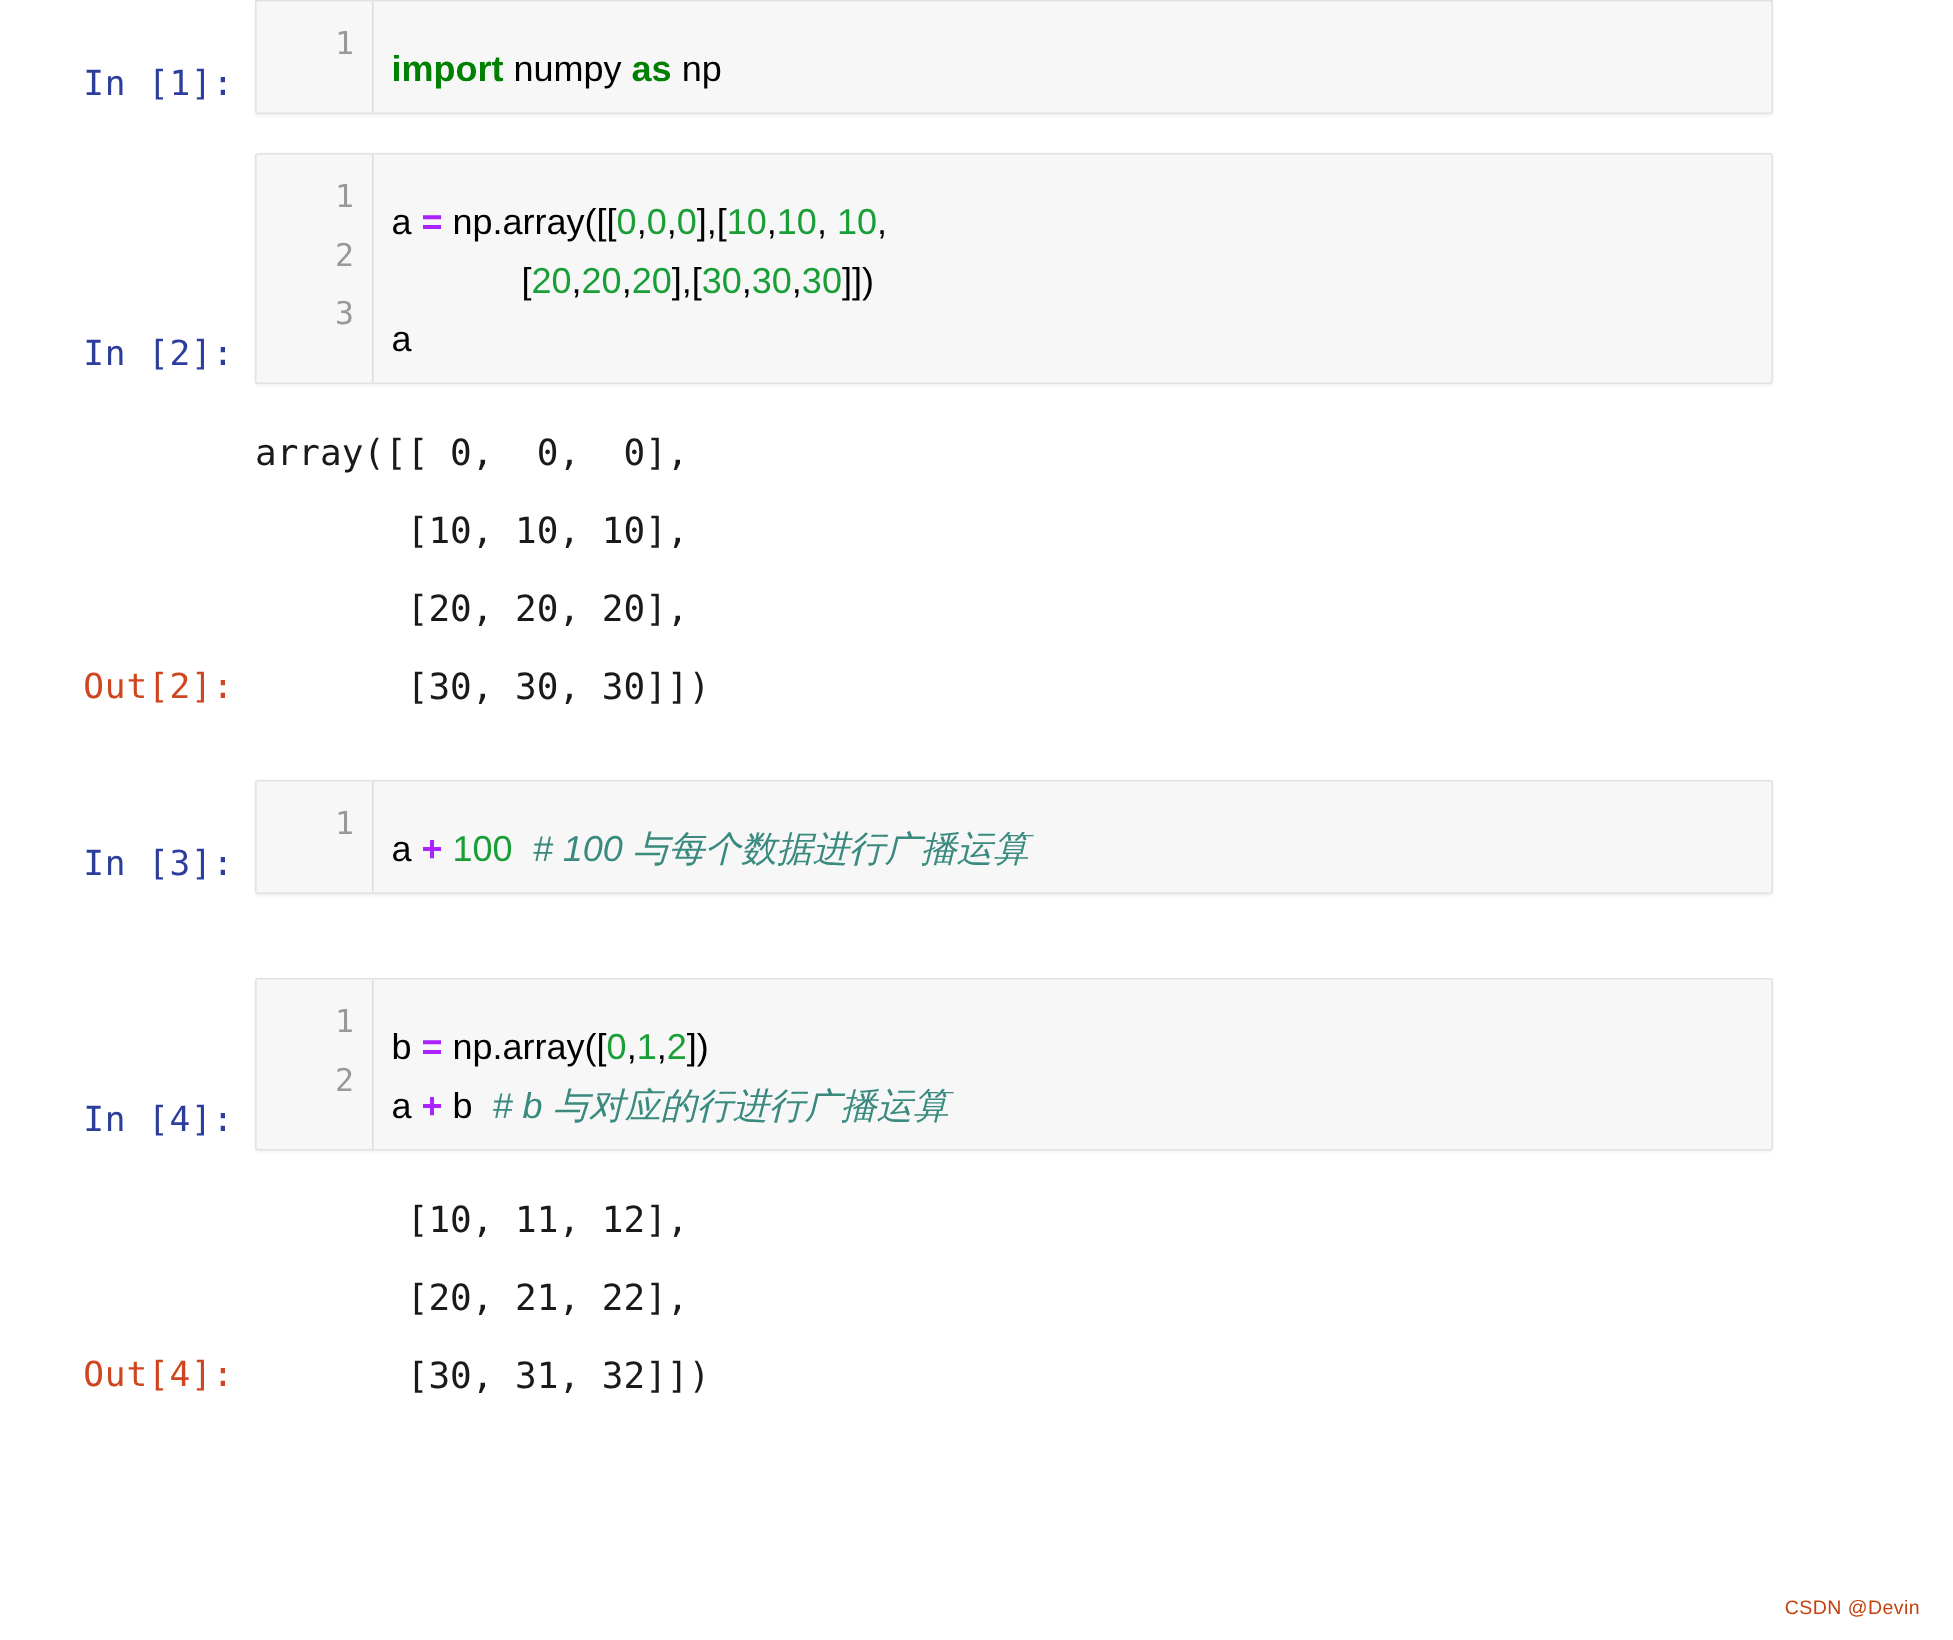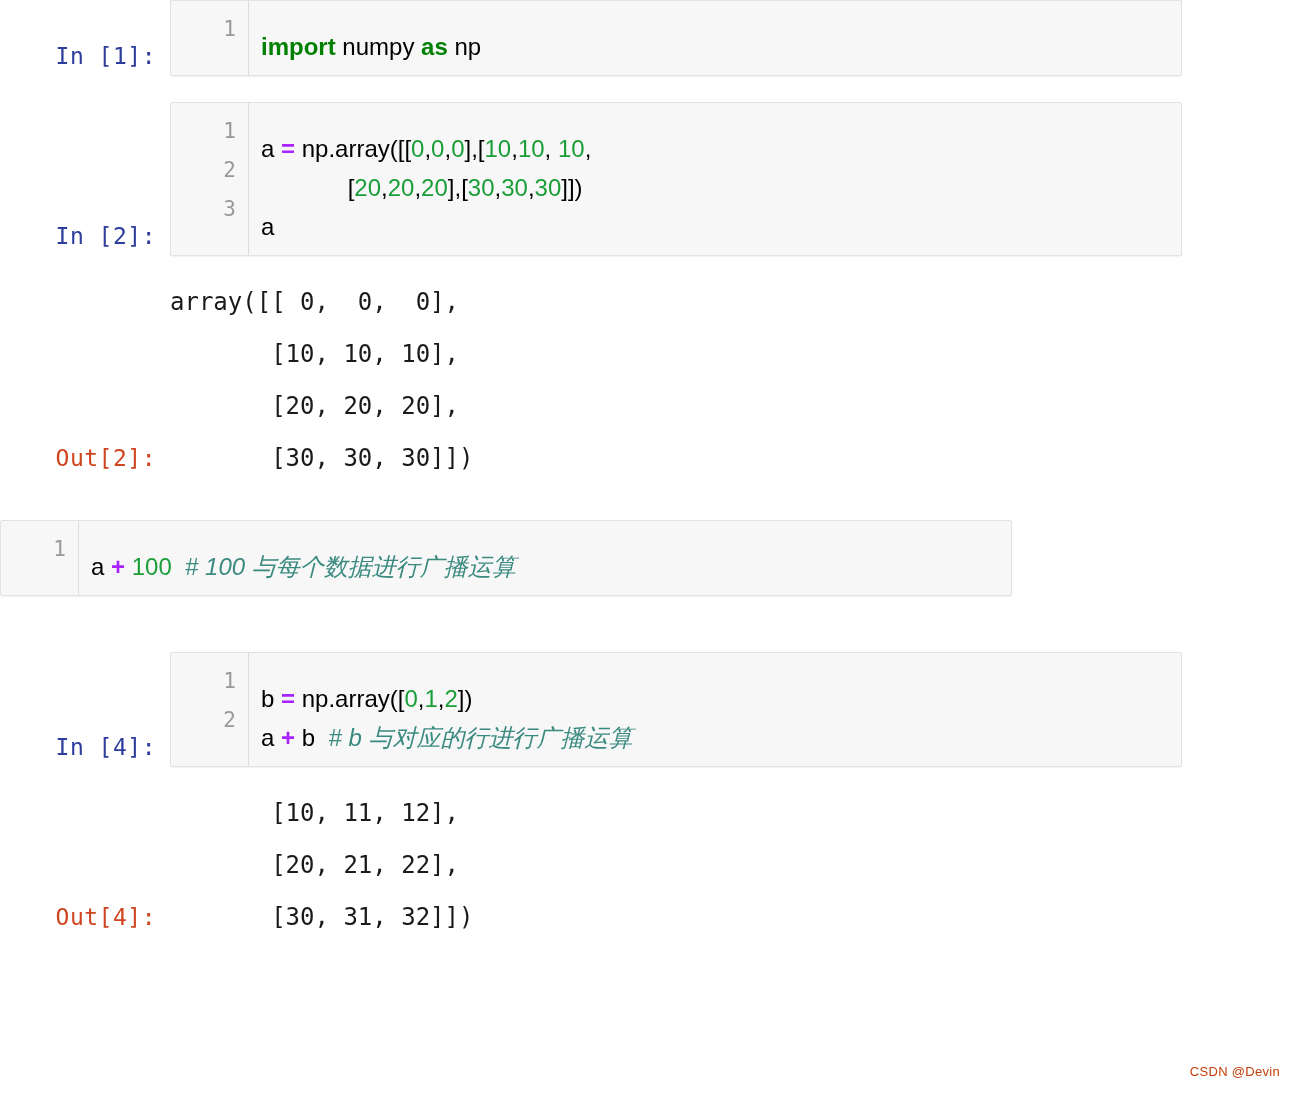--- a/index.html
+++ b/index.html
@@ -161,20 +161,21 @@
         <div class="code"><span class="line"><span class="tok-pln">a </span><span class="tok-op">=</span><span class="tok-pln"> np.array([[</span><span class="tok-num">0</span><span class="tok-pln">,</span><span class="tok-num">0</span><span class="tok-pln">,</span><span class="tok-num">0</span><span class="tok-pln">],[</span><span class="tok-num">10</span><span class="tok-pln">,</span><span class="tok-num">10</span><span class="tok-pln">, </span><span class="tok-num">10</span><span class="tok-pln">,</span></span><span class="line"><span class="tok-pln">             [</span><span class="tok-num">20</span><span class="tok-pln">,</span><span class="tok-num">20</span><span class="tok-pln">,</span><span class="tok-num">20</span><span class="tok-pln">],[</span><span class="tok-num">30</span><span class="tok-pln">,</span><span class="tok-num">30</span><span class="tok-pln">,</span><span class="tok-num">30</span><span class="tok-pln">]])</span></span><span class="line"><span class="tok-pln">a</span></span></div>
       </div>
     </div>
     <div class="gap-sm"></div>
     <div class="nb-row">
       <div class="prompt out">Out[2]:</div>
       <div class="output-body"><span class="line">array([[ 0,  0,  0],</span><span class="line">       [10, 10, 10],</span><span class="line">       [20, 20, 20],</span><span class="line">       [30, 30, 30]])</span></div>
     </div>
     <div class="gap-lg"></div>
     <div class="nb-row">
+      <div class="prompt in">In [3]:</div>
       <div class="input-cell">
         <div class="gutter">
           <span class="lno">1</span>
         </div>
         <div class="code"><span class="line"><span class="tok-pln">a </span><span class="tok-op">+</span><span class="tok-pln"> </span><span class="tok-num">100</span><span class="tok-pln">  </span><span class="tok-cmt"># 100 与每个数据进行广播运算</span></span></div>
       </div>
     </div>
     <div class="gap-sm"></div>
     <div class="gap-lg"></div>
     <div class="nb-row">

